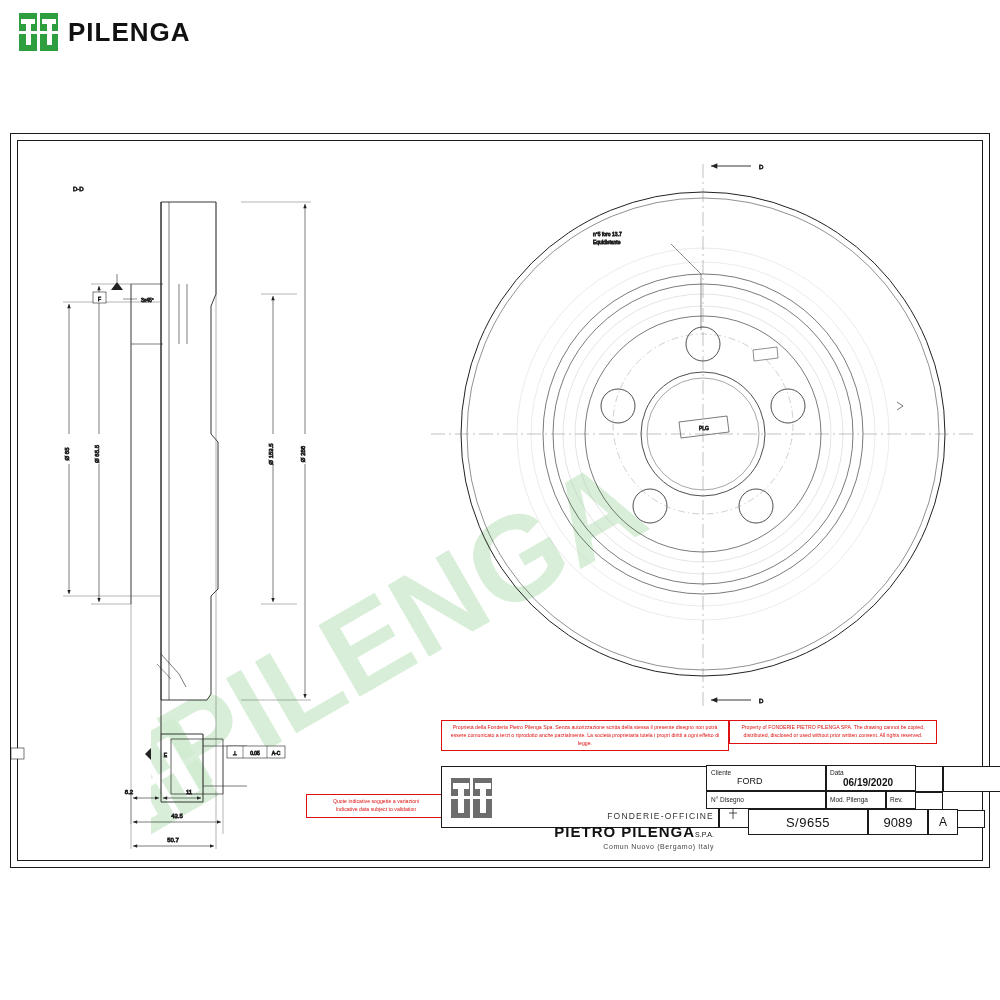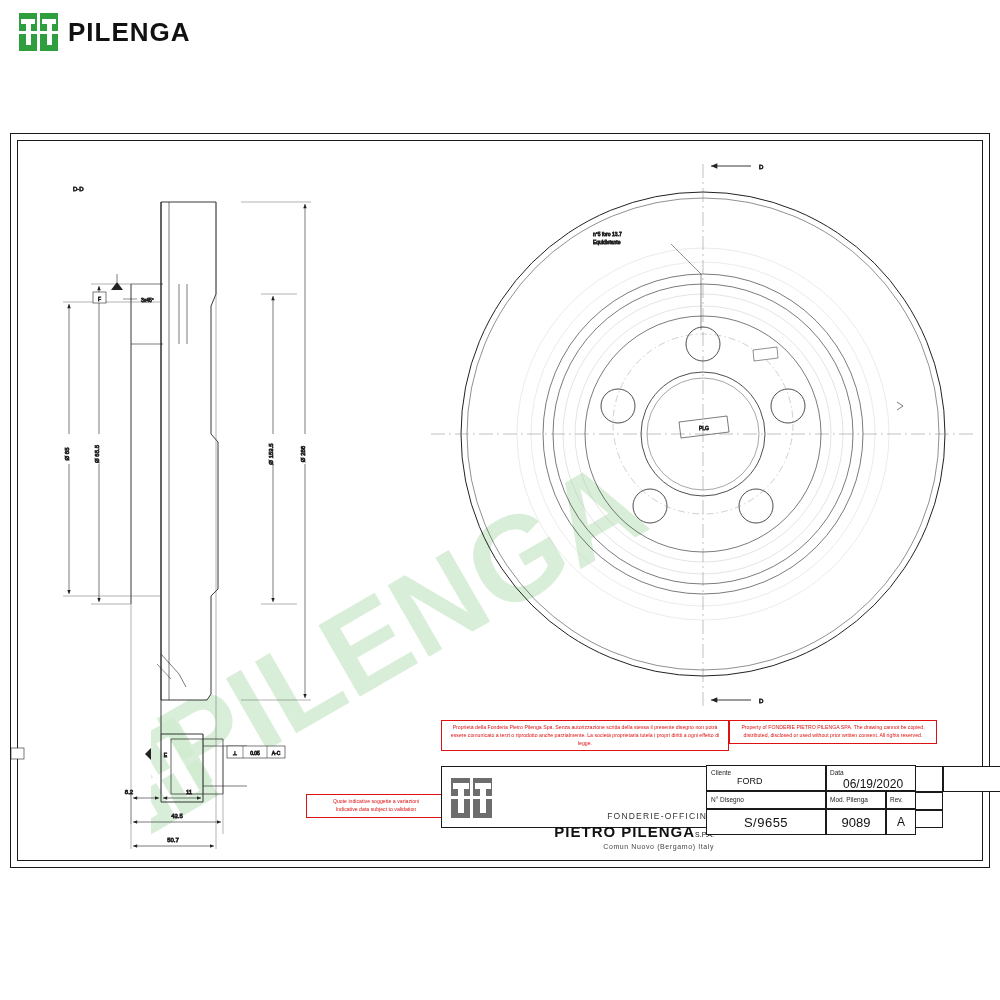--- a/index.html
+++ b/index.html
@@ -20,21 +20,21 @@
   .dwg{position:absolute;left:0;top:0;width:978px;height:733px;}
 
   
   .note{position:absolute;border:1px solid #d11;color:#d11;font-size:5.2px;line-height:1.5;padding:3px 4px;background:#fff;}
   .note.center{text-align:center;}
 
   
   .tb{position:absolute;border:1px solid #1a1a1a;background:#fff;box-sizing:border-box;}
   .tb-label{font-size:6.5px;color:#222;}
   .tb-val{font-size:9px;color:#111;}
-  .tb-center{display:flex;align-items:center;justify-content:center;}
+  .tb-center{display:flex;align-items:center;justify-content:center;margin-left:42px;}
 
   .fond1{font-size:8.5px;letter-spacing:1.2px;color:#333;}
   .fond2{font-size:15px;font-weight:bold;letter-spacing:1px;color:#111;}
   .fond2 .spa{font-size:7px;font-weight:normal;letter-spacing:0;}
   .fond3{font-size:7px;letter-spacing:.6px;color:#444;}
 
   .dim{font-size:6px;fill:#222;font-family:"Liberation Sans",sans-serif;}
   .dim-s{font-size:5px;fill:#222;font-family:"Liberation Sans",sans-serif;}
 </style>
 </head>
@@ -299,21 +299,21 @@
     <div class="tb" style="left:816px;top:658px;width:116px;height:18px;">
       <div class="tb-label" style="position:absolute;left:4px;top:4px;">N° Disegno</div>
     </div>
     <div class="tb tb-center" style="left:816px;top:676px;width:116px;height:18px;">
       <span class="tb-val">S/9655</span>
     </div>
   </div>
 
   <div class="tb" style="left:826px;top:765px;width:90px;height:26px;">
     <div class="tb-label" style="position:absolute;left:3px;top:3px;">Data</div>
-    <div class="tb-val" style="position:absolute;left:16px;top:11px;font-size:12px;">06/19/2020</div>
+    <div class="tb-val" style="position:absolute;left:16px;top:11px;font-size:10px;font-weight:bold;">06/19/2020</div>
   </div>
   <div class="tb" style="left:826px;top:791px;width:60px;height:18px;">
     <div class="tb-label" style="position:absolute;left:3px;top:4px;">Mod. Pilenga</div>
   </div>
   <div class="tb" style="left:886px;top:791px;width:30px;height:18px;">
     <div class="tb-label" style="position:absolute;left:3px;top:4px;">Rev.</div>
   </div>
   <div class="tb tb-center" style="left:826px;top:809px;width:60px;height:26px;">
     <span class="tb-val" style="font-size:13px;">9089</span>
   </div>

